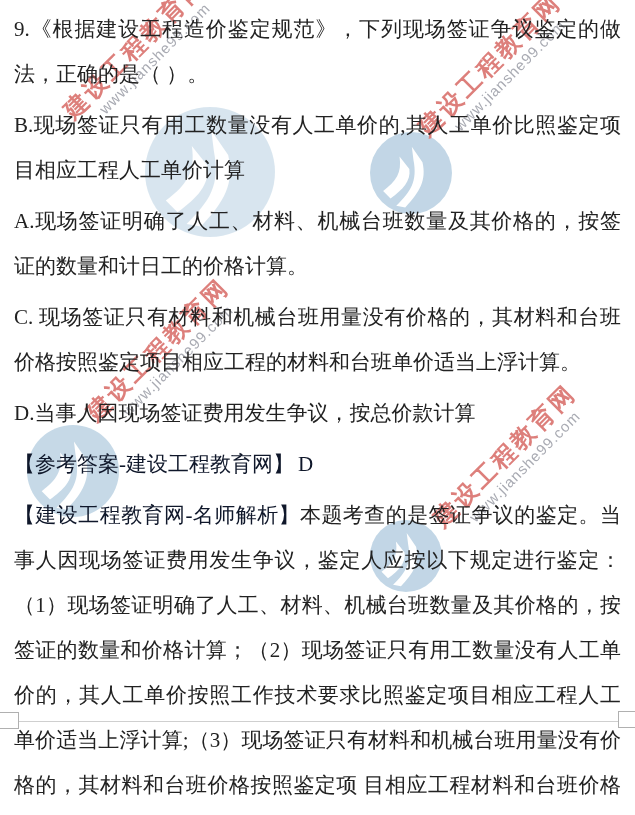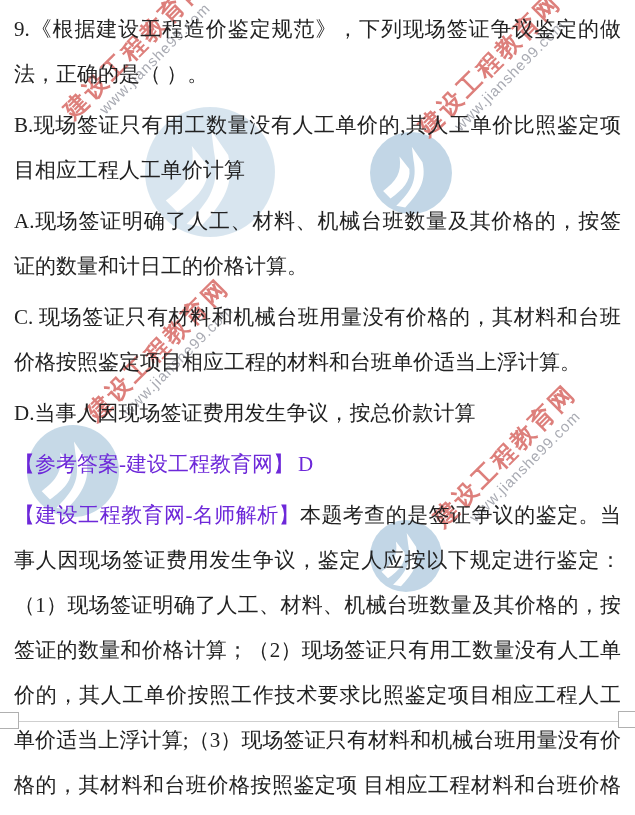--- a/index.html
+++ b/index.html
@@ -62,21 +62,21 @@
     box-sizing: border-box;
     z-index: 2;
     font-size: 21px;
     line-height: 45px;
     color: #222222;
   }
   .content p {
     margin: 6px;
     text-align: justify;
   }
-  .red { color: #6d28d9; }
+  .red { color: #0f172a; }
   .answer-value { margin-left: 4px; }
   
   .pagebreak-line {
     position: absolute;
     left: 0; right: 0;
     top: 721px;
     border-top: 1px solid #cfcfcf;
     z-index: 1;
   }
   .pagemark {

